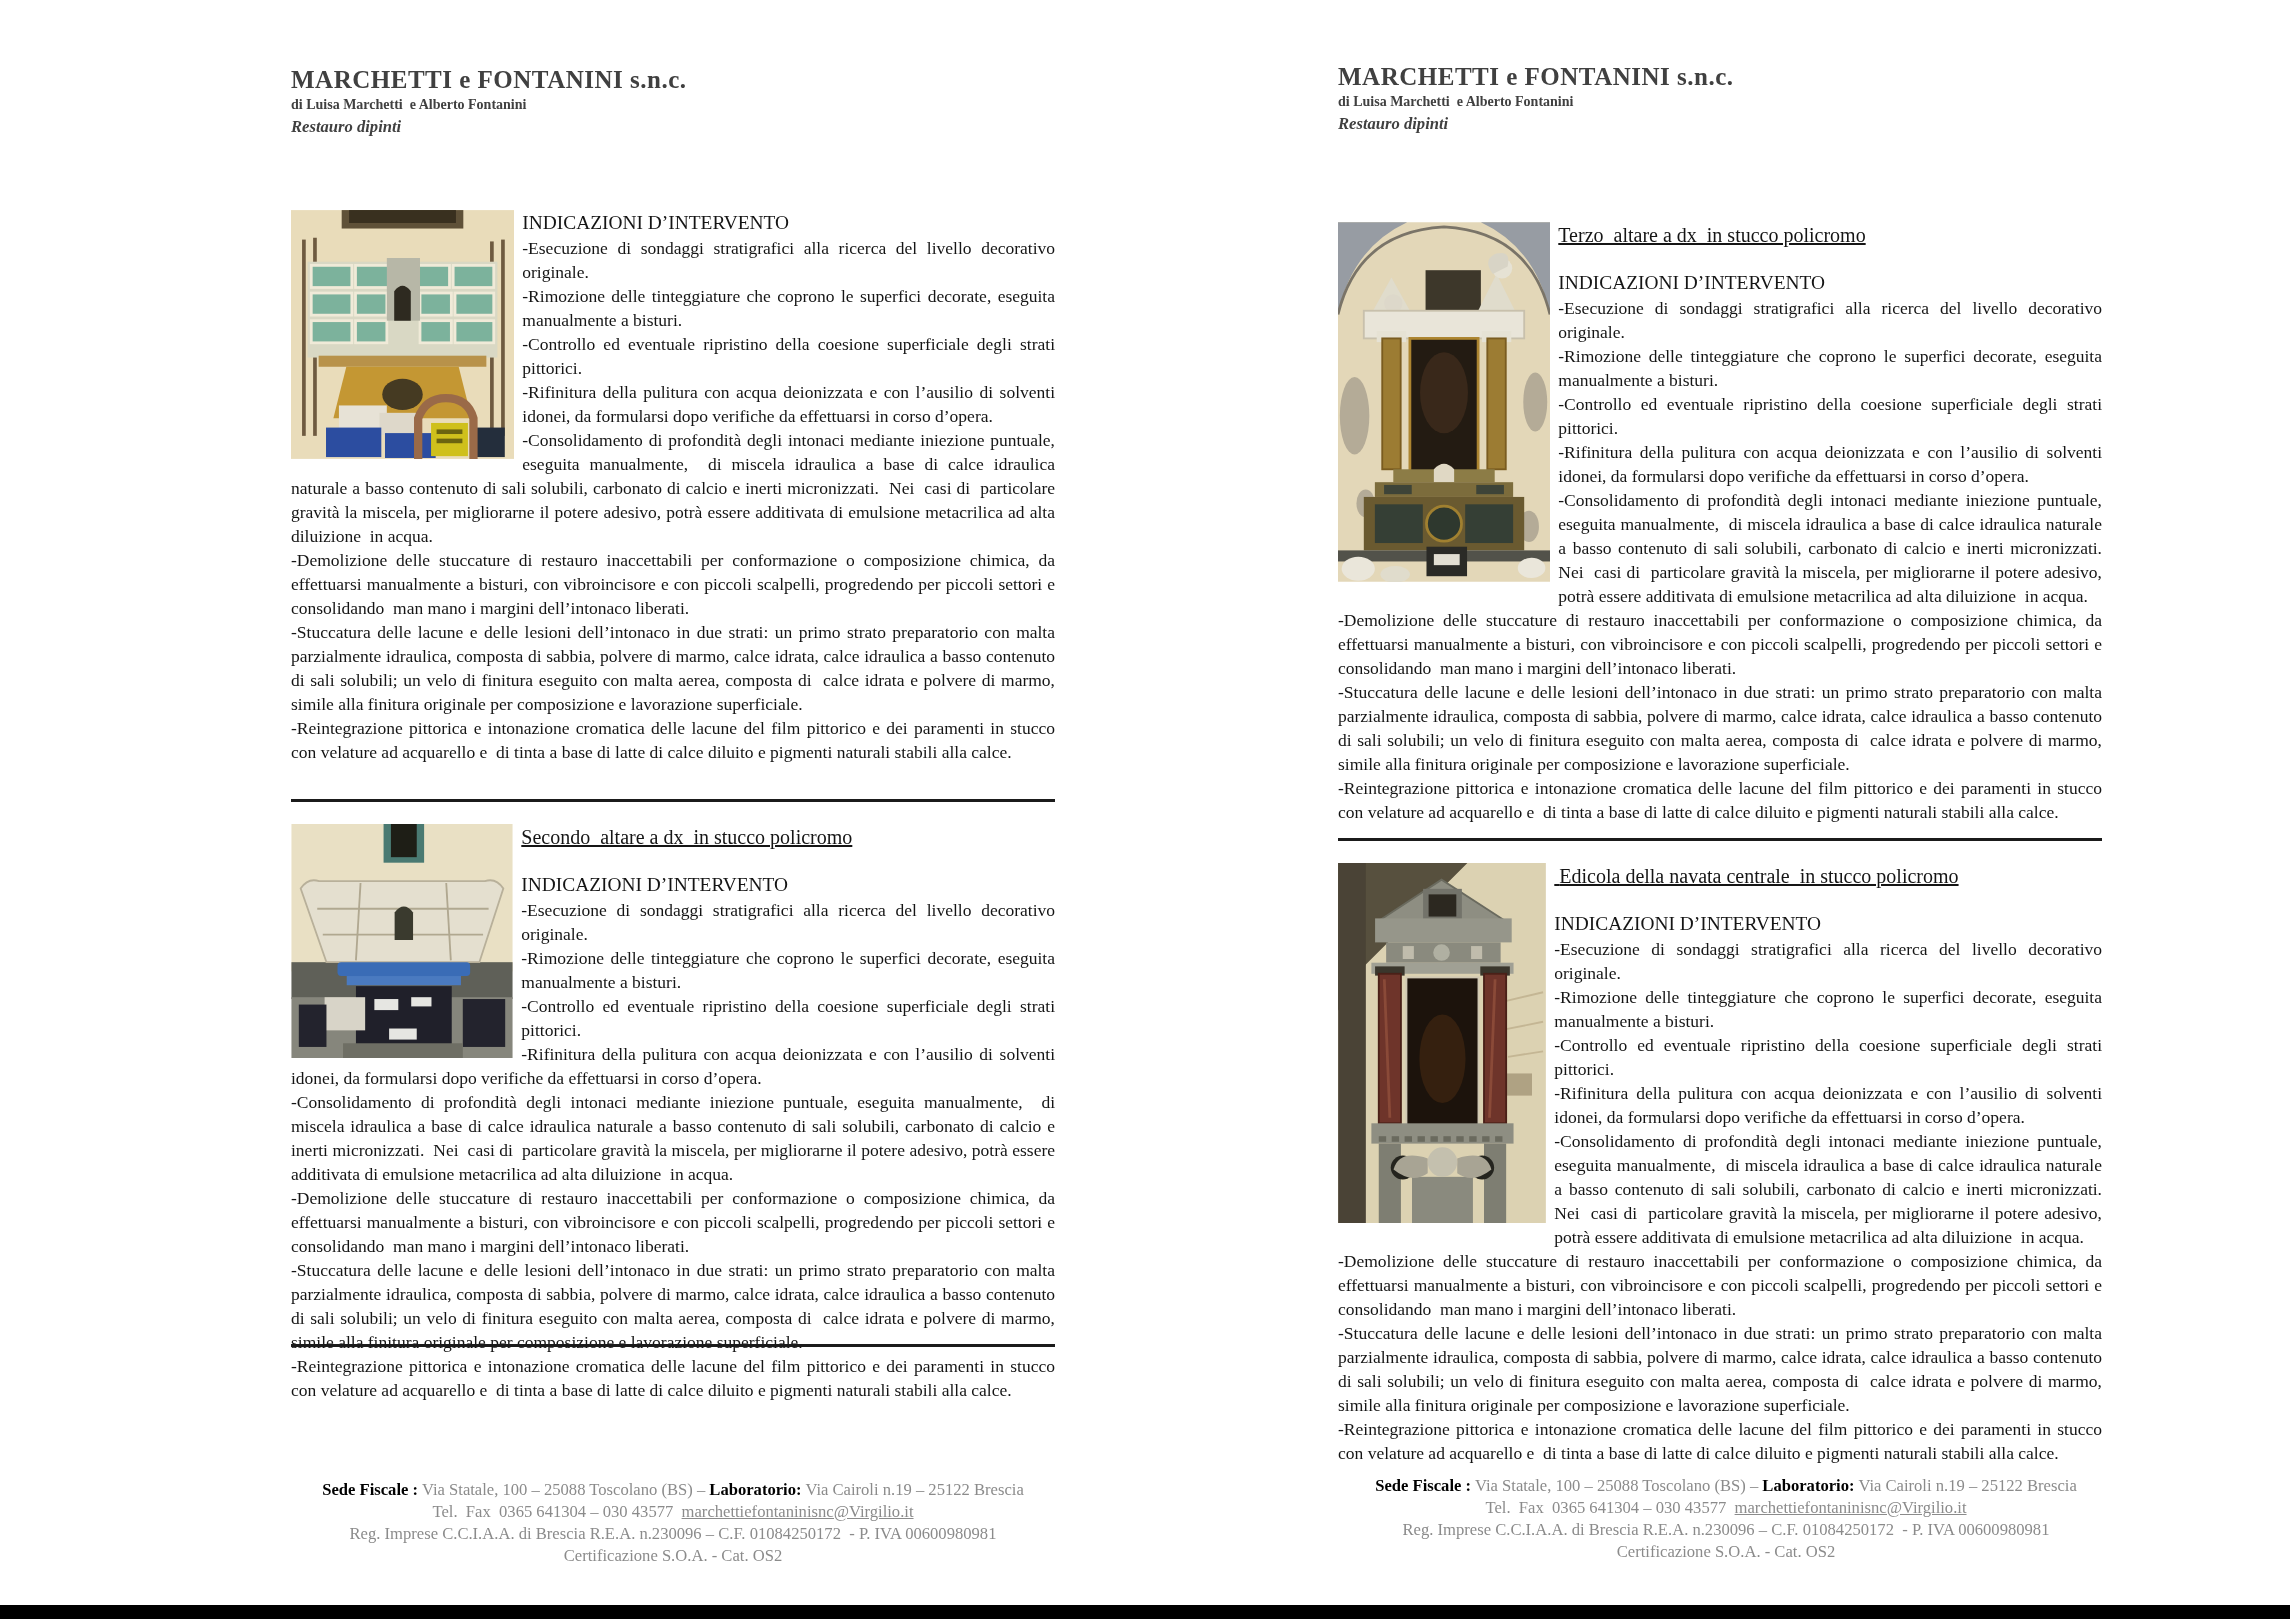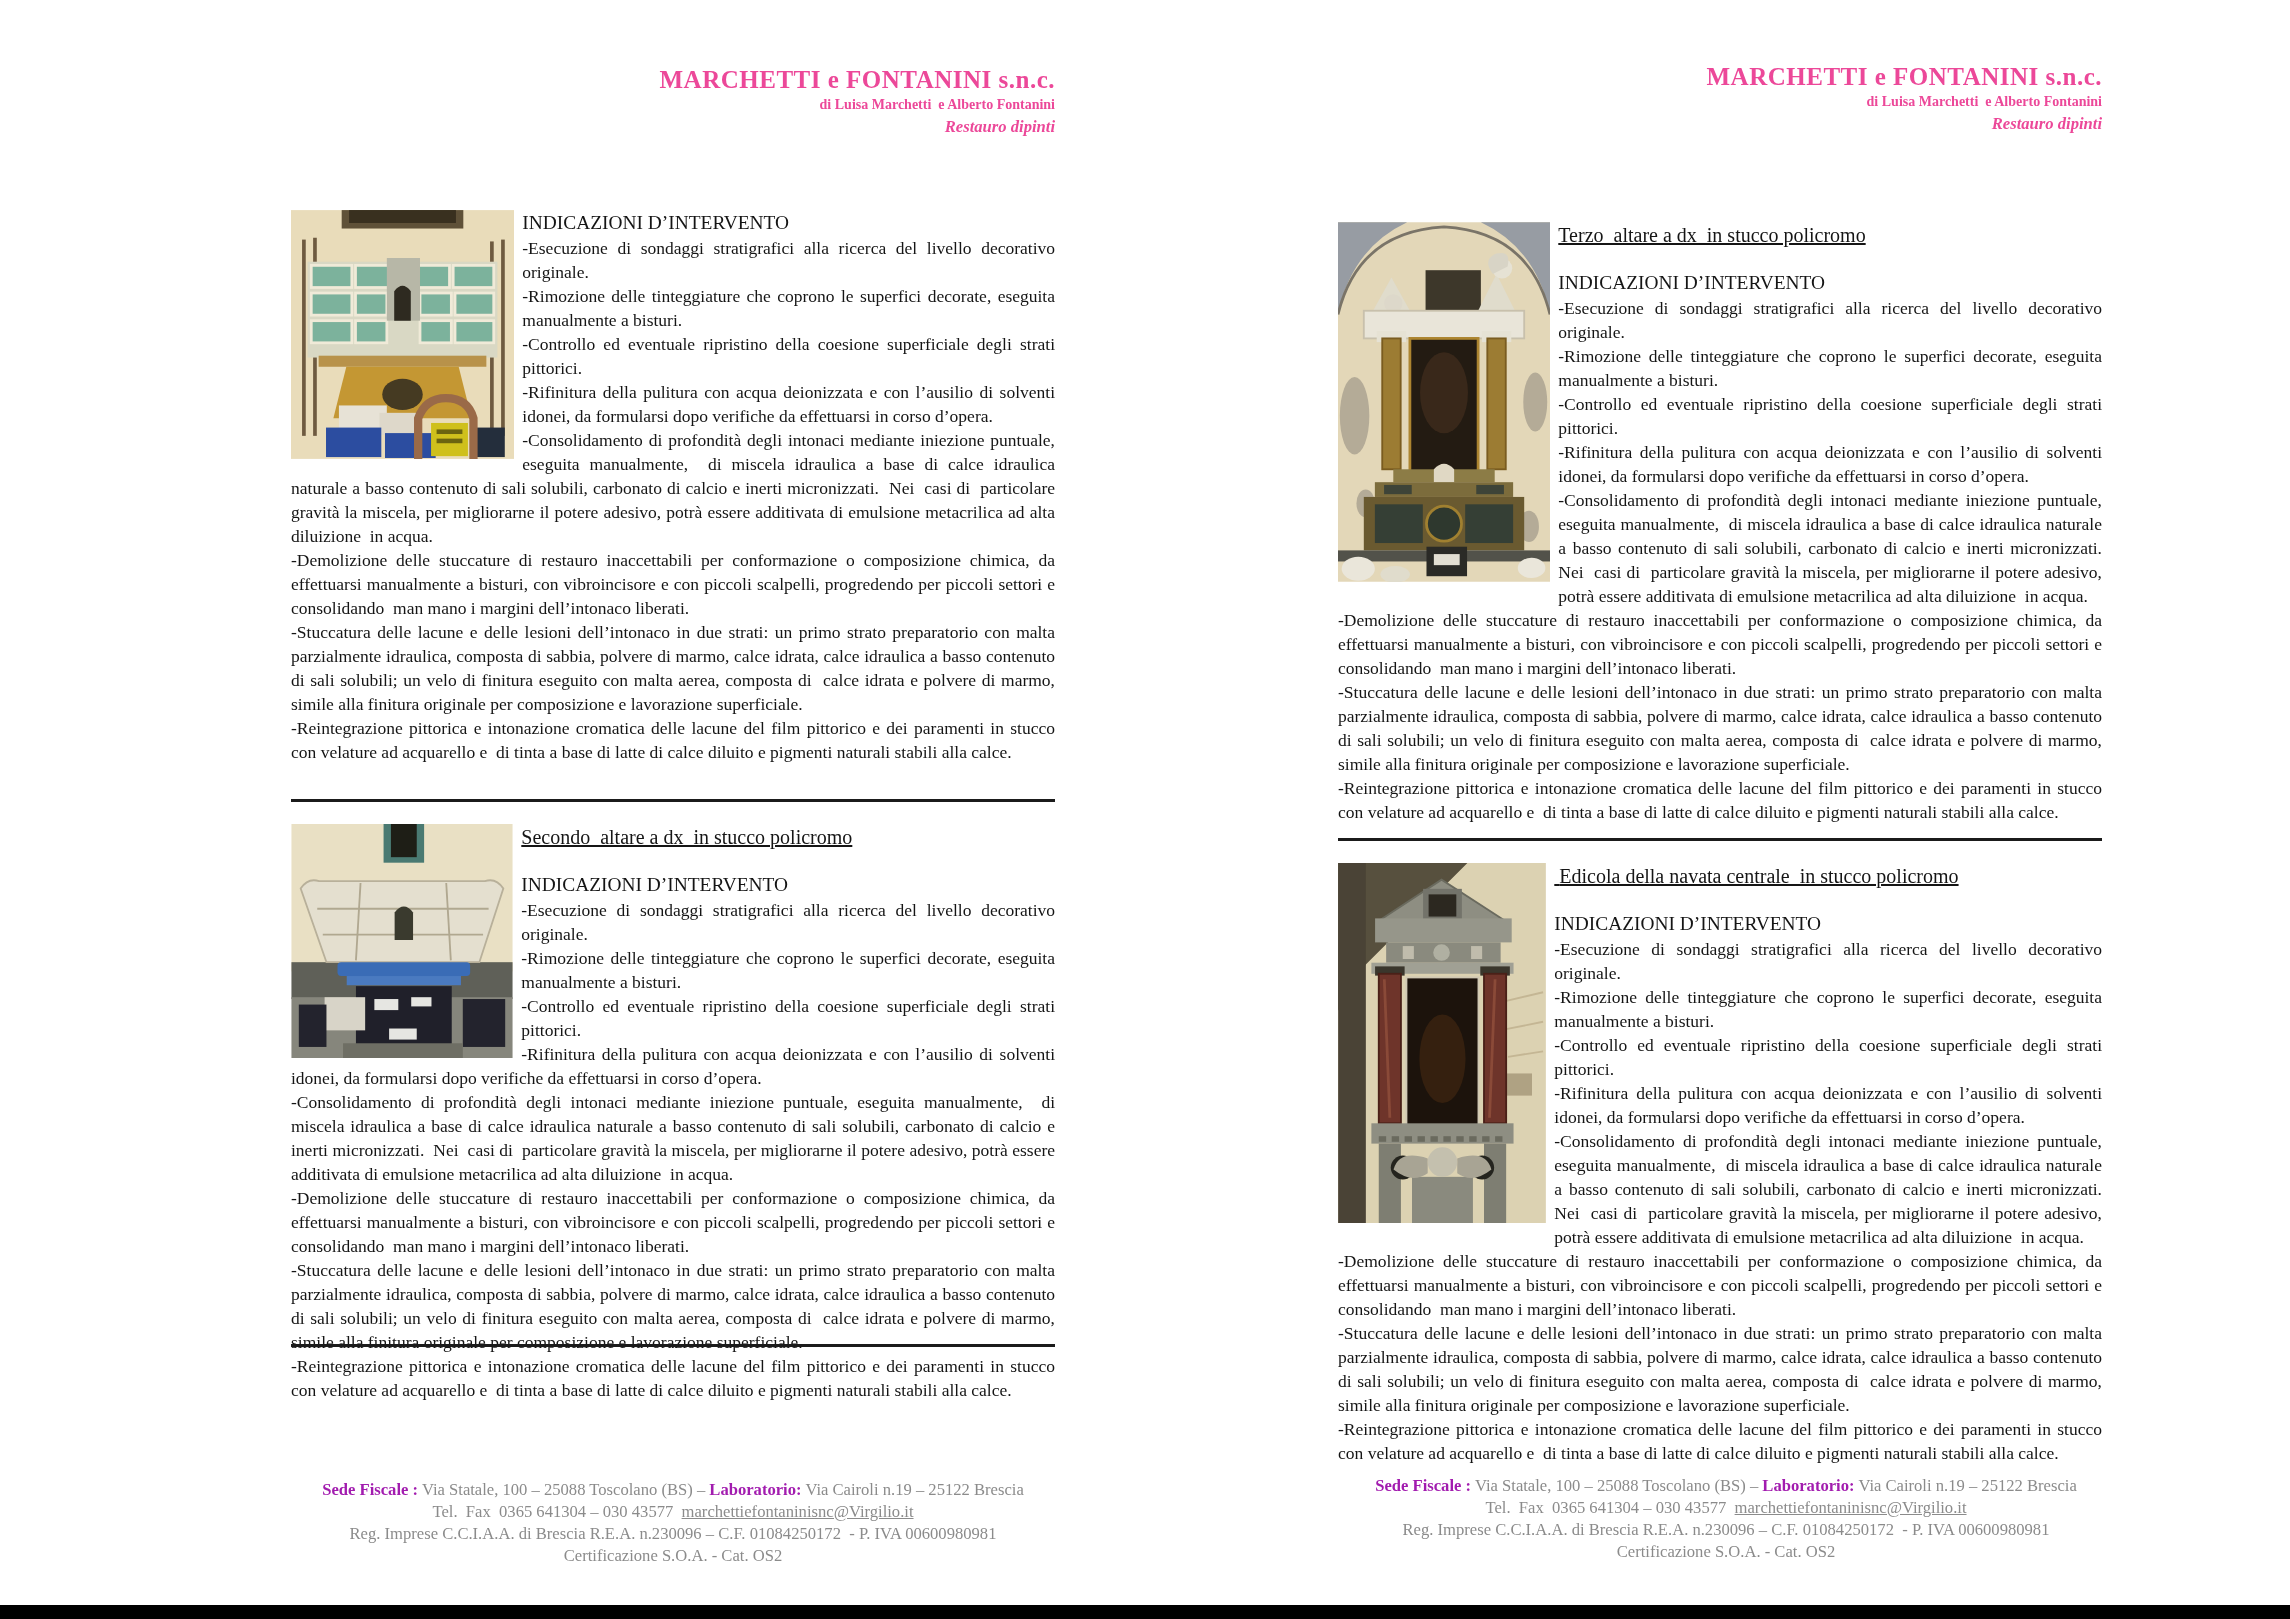--- a/index.html
+++ b/index.html
@@ -2,42 +2,42 @@
 <html style="font-size:14.8px"><head>
 <meta charset="utf-8">
 <style>
   html,body{margin:0;padding:0;background:#ffffff;}
   body{width:2291px;height:1620px;position:relative;overflow:hidden;
        font-family:"Liberation Serif","DejaVu Serif",serif;color:#141414;}
   .page{position:absolute;top:0;width:1145px;height:1620px;}
   #page-left{left:0;}
   #page-right{left:1145px;}
 
-  .doc-header{position:absolute;width:764px;text-align:right;color:#ec4899;}
+  .doc-header{position:absolute;width:764px;text-align:left;color:#404040;}
   #page-left .doc-header{left:291px;top:66px;}
   #page-right .doc-header{left:193px;top:63px;}
   .company{font-size:25px;font-weight:bold;letter-spacing:0.5px;line-height:28px;}
   .owners{font-size:14px;font-weight:bold;line-height:22px;white-space:pre-wrap;}
   .tagline{font-size:16.6px;font-weight:bold;font-style:italic;line-height:21px;}
 
   .entry{position:absolute;width:764px;font-size:17.5px;line-height:24px;
          text-align:justify;color:#151515;}
   .entry-title{margin:0 0 22px 0;font-size:20px;font-weight:normal;line-height:26px;
                text-decoration:underline;white-space:pre-wrap;text-align:left;}
   .entry-sub{margin:0;font-size:19.4px;line-height:26px;text-align:left;}
   .entry-body{white-space:pre-wrap;}
   .photo{float:left;margin:0 8.3px 5.5px 0;display:block;}
 
   .hline{position:absolute;height:2.8px;background:#1b1b1b;width:764px;}
 
   .doc-footer{position:absolute;width:794px;text-align:center;color:#8b8b8b;
               font-size:16.6px;line-height:22px;}
   #page-left .doc-footer{left:276px;top:1479px;}
   #page-right .doc-footer{left:184px;top:1475px;}
-  .doc-footer b{font-weight:bold;color:#a21caf;}
+  .doc-footer b{font-weight:bold;color:#000000;}
   .email{text-decoration:underline;color:#8b8b8b;margin-top:7px;}
 
   .bottom-bar{position:absolute;left:0;top:1605px;width:2291px;height:14.8px;background:#000;}
 </style>
 </head>
 <body>
 
 <div class="page" id="page-left">
 
   <div class="doc-header">

